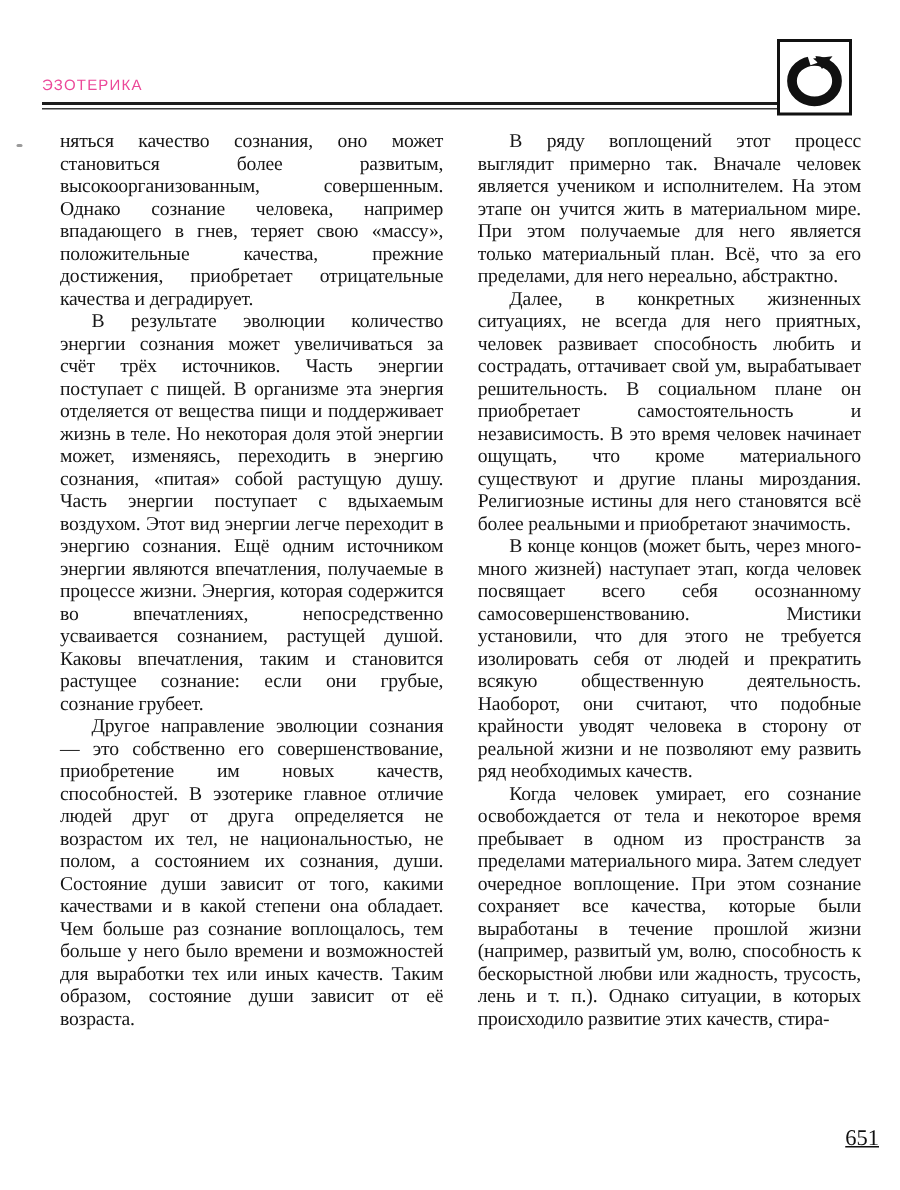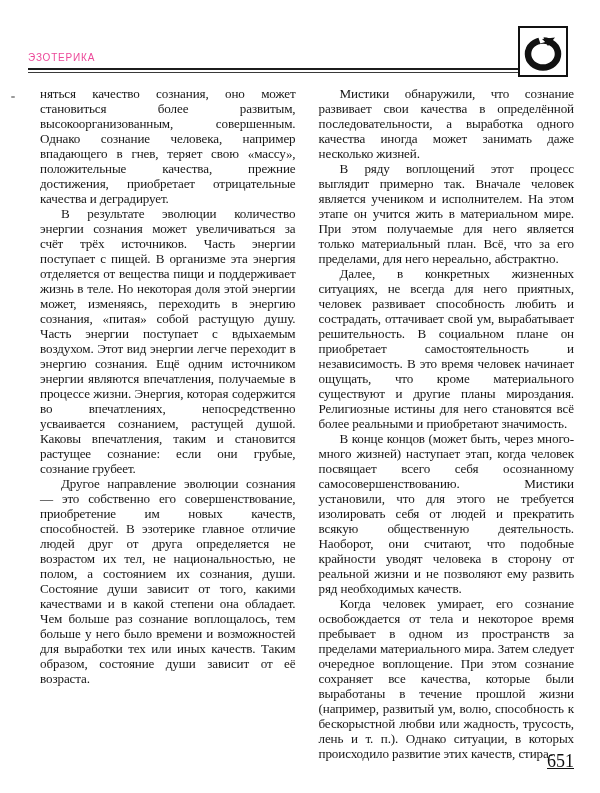--- a/index.html
+++ b/index.html
@@ -69,23 +69,23 @@
   .col p {
     text-indent: 21px;
     text-align: justify;
     text-justify: inter-word;
   }
   .col p.no-indent { text-indent: 0; }
 
   
   .page-number {
     position: absolute;
-    right: 26px; top: 751px;
+    right: 14px; top: 751px;
     font-family: "Liberation Serif", serif;
-    font-size: 18px;
+    font-size: 15px;
     color: #101010;
     text-decoration: underline;
   }
 </style>
 </head>
 <body>
 
 <div class="page">
 
   <div class="running-head">ЭЗОТЕРИКА</div>
@@ -105,21 +105,20 @@
 
   <div class="speck"></div>
 
   <div class="columns">
     <div class="col">
       <p class="no-indent">няться качество сознания, оно может становиться более развитым, высокоорганизованным, совершенным. Однако сознание человека, например впадающего в гнев, теряет свою «массу», положительные качества, прежние достижения, приобретает отрицательные качества и деградирует.</p>
       <p>В результате эволюции количество энергии сознания может увеличиваться за счёт трёх источников. Часть энергии поступает с пищей. В организме эта энергия отделяется от вещества пищи и поддерживает жизнь в теле. Но некоторая доля этой энергии может, изменяясь, переходить в энергию сознания, «питая» собой растущую душу. Часть энергии поступает с вдыхаемым воздухом. Этот вид энергии легче переходит в энергию сознания. Ещё одним источником энергии являются впечатления, получаемые в процессе жизни. Энергия, которая содержится во впечатлениях, непосредственно усваивается сознанием, растущей душой. Каковы впечатления, таким и становится растущее сознание: если они грубые, сознание грубеет.</p>
       <p>Другое направление эволюции сознания — это собственно его совершенствование, приобретение им новых качеств, способностей. В эзотерике главное отличие людей друг от друга определяется не возрастом их тел, не национальностью, не полом, а состоянием их сознания, души. Состояние души зависит от того, какими качествами и в какой степени она обладает. Чем больше раз сознание воплощалось, тем больше у него было времени и возможностей для выработки тех или иных качеств. Таким образом, состояние души зависит от её возраста.</p>
     </div>
     <div class="col">
-      <p>Мистики обнаружили, что сознание развивает свои качества в определённой последовательности, а выработка одного качества иногда может занимать даже несколько жизней.</p>
       <p>В ряду воплощений этот процесс выглядит примерно так. Вначале человек является учеником и исполнителем. На этом этапе он учится жить в материальном мире. При этом получаемые для него является только материальный план. Всё, что за его пределами, для него нереально, абстрактно.</p>
       <p>Далее, в конкретных жизненных ситуациях, не всегда для него приятных, человек развивает способность любить и сострадать, оттачивает свой ум, вырабатывает решительность. В социальном плане он приобретает самостоятельность и независимость. В это время человек начинает ощущать, что кроме материального существуют и другие планы мироздания. Религиозные истины для него становятся всё более реальными и приобретают значимость.</p>
       <p>В конце концов (может быть, через много-много жизней) наступает этап, когда человек посвящает всего себя осознанному самосовершенствованию. Мистики установили, что для этого не требуется изолировать себя от людей и прекратить всякую общественную деятельность. Наоборот, они считают, что подобные крайности уводят человека в сторону от реальной жизни и не позволяют ему развить ряд необходимых качеств.</p>
       <p>Когда человек умирает, его сознание освобождается от тела и некоторое время пребывает в одном из пространств за пределами материального мира. Затем следует очередное воплощение. При этом сознание сохраняет все качества, которые были выработаны в течение прошлой жизни (например, развитый ум, волю, способность к бескорыстной любви или жадность, трусость, лень и т. п.). Однако ситуации, в которых происходило развитие этих качеств, стира-</p>
     </div>
   </div>
 
   <div class="page-number">651</div>
 
 </div>

